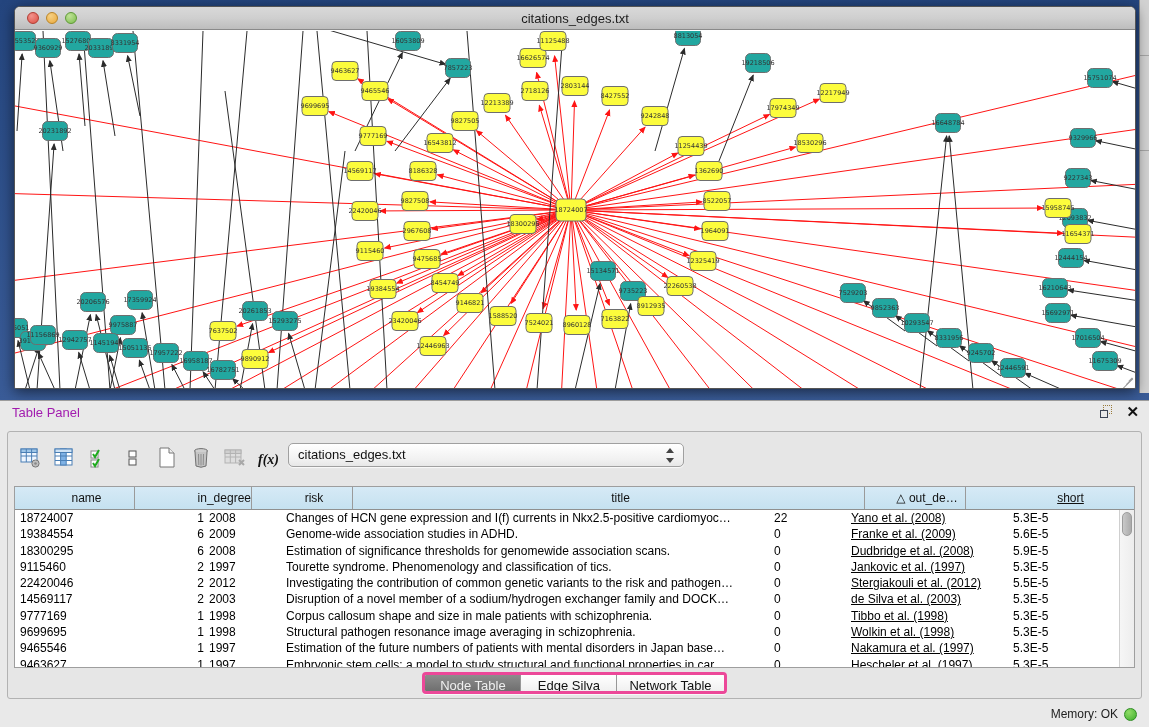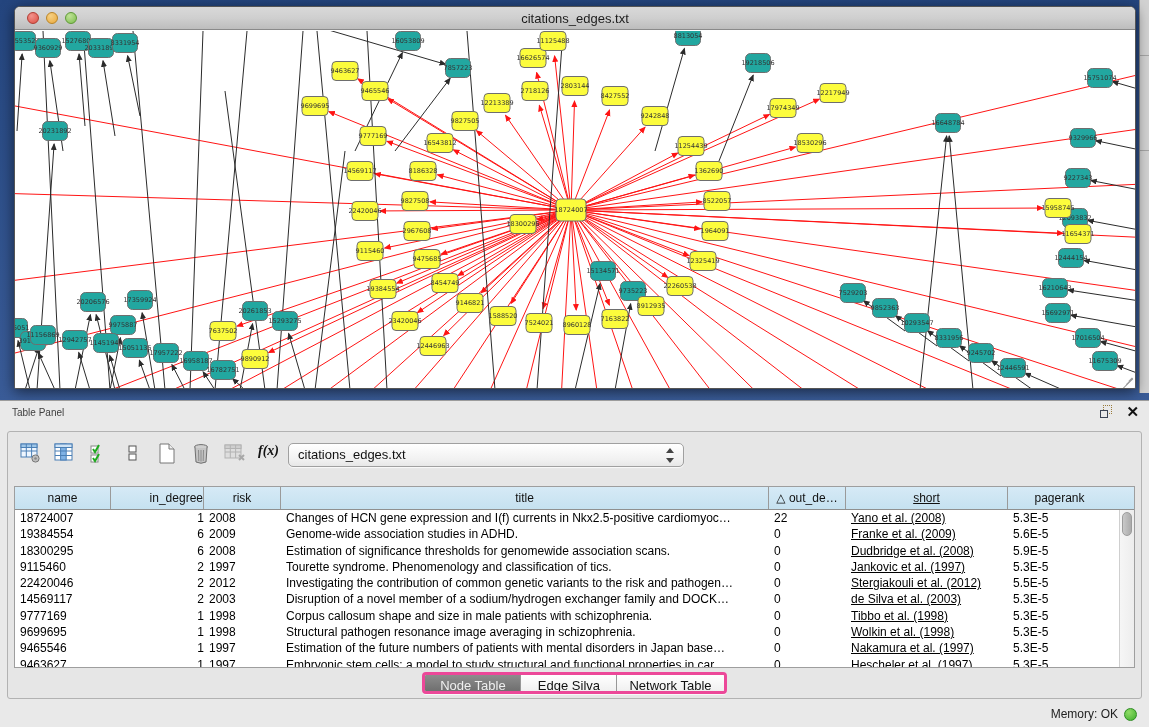--- a/index.html
+++ b/index.html
@@ -27,52 +27,52 @@
   .tl-zoom  { background:radial-gradient(circle at 35% 30%, #c0e297, #7cbd4e); border:1px solid #5f9a36; }
   .net-canvas { position:absolute; left:0; top:24px; right:0; bottom:0; background:#fff; overflow:hidden; }
   .net-canvas svg { display:block; }
   .resize-grip { position:absolute; right:2px; bottom:2px; width:13px; height:13px; }
   .resize-grip i { position:absolute; background:#9a9a9a; height:1px; transform:rotate(-45deg); display:block; }
 
   
   .table-panel { position:absolute; left:0; top:400px; width:1149px; height:327px;
     background:#e9e9e9; border-top:1px solid #9c9c9c; }
   .panel-header { position:relative; height:24px; }
-  .panel-title { position:absolute; left:12px; top:0; line-height:24px; font-size:10px; color:#404040; }
+  .panel-title { position:absolute; left:12px; top:0; line-height:24px; font-size:13px; color:#a21caf; }
   .panel-header-icons { position:absolute; right:10px; top:4px; display:flex; gap:12px; align-items:center; }
   .float-icon { position:relative; width:14px; height:14px; }
   .float-icon .sq1 { position:absolute; left:3px; top:0; width:9px; height:9px; border:1px dotted #9a7b3a; }
   .float-icon .sq2 { position:absolute; left:0; top:5px; width:8px; height:8px; border:1px solid #3c4454; background:#e9e9e9; }
   .close-x { font-size:15px; font-weight:bold; color:#111; line-height:14px; cursor:default; }
 
   .panel-inner { position:absolute; left:7px; right:7px; top:30px; bottom:28px;
     background:#e6e6e6; border:1px solid #b2b2b2; border-radius:3px; }
 
   
   .toolbar { position:absolute; left:10px; top:8px; height:30px; display:flex; align-items:center; gap:9px; }
-  .tb-btn { width:25px; height:25px; display:flex; align-items:flex-start; justify-content:center; }
+  .tb-btn { width:25px; height:25px; display:flex; align-items:flex-end; justify-content:center; }
   .tb-btn svg { display:block; }
   .fx-label { font-size:14px; font-style:italic; font-family:"Liberation Serif", serif; color:#111; font-weight:bold; }
   .dropdown { position:absolute; left:280px; top:11px; width:396px; height:24px;
     background:linear-gradient(180deg,#ffffff 0%,#f1f1f1 70%,#e7e7e7 100%);
     border:1px solid #a0a0a0; border-radius:5px; box-shadow:0 1px 1px rgba(255,255,255,.8); }
   .dropdown .dd-text { position:absolute; left:9px; top:0; line-height:22px; font-size:13px; color:#111; }
   .dd-arrows { position:absolute; right:8px; top:4px; width:9px; height:15px; }
   .dd-arrows .up { position:absolute; top:0; left:0; width:0; height:0;
     border-left:4px solid transparent; border-right:4px solid transparent; border-bottom:5px solid #444; }
   .dd-arrows .dn { position:absolute; bottom:0; left:0; width:0; height:0;
     border-left:4px solid transparent; border-right:4px solid transparent; border-top:5px solid #444; }
 
   
   .table-wrap { position:absolute; left:6px; right:6px; top:54px; bottom:30px;
     background:#fff; border:1px solid #9e9e9e; overflow:hidden; }
   .thead { display:flex; height:23px; background:linear-gradient(180deg,#d6eaf6 0%,#c5e1f0 100%);
     border-bottom:1px solid #8f8f8f; }
   .th { font-size:12px; color:#111; text-align:center; line-height:22px;
-    border-right:1px solid #9a9a9a; overflow:hidden; white-space:nowrap; flex:0 0 auto; }
+    border-right:1px solid #9a9a9a; overflow:hidden; white-space:nowrap; flex:0 0 auto;margin-left:24px; }
   .tbody { position:absolute; left:0; right:15px; top:23px; bottom:0; overflow:hidden; }
   .tr { display:flex; height:16.3px; }
   .td { font-size:12px; color:#000; line-height:16.3px; padding-left:5px;
     overflow:hidden; white-space:nowrap; flex:0 0 auto; }
   .c0 { width:96px; } .c1 { width:93px;text-align:right; } .c2 { width:77px; } .c3 { width:488px; }
   .c4 { width:77px; } .c5 { width:162px;text-decoration:underline; } .c6 { width:103px; border-right:none; }
   .vscroll { position:absolute; right:0; top:23px; bottom:0; width:15px;
     background:linear-gradient(90deg,#f6f6f6,#ededed); border-left:1px solid #cfcfcf; }
   .vthumb { position:absolute; left:2px; top:2px; width:10px; height:24px;
     background:linear-gradient(90deg,#c9c9c9,#ababab); border-radius:6px; border:1px solid #9c9c9c; }

